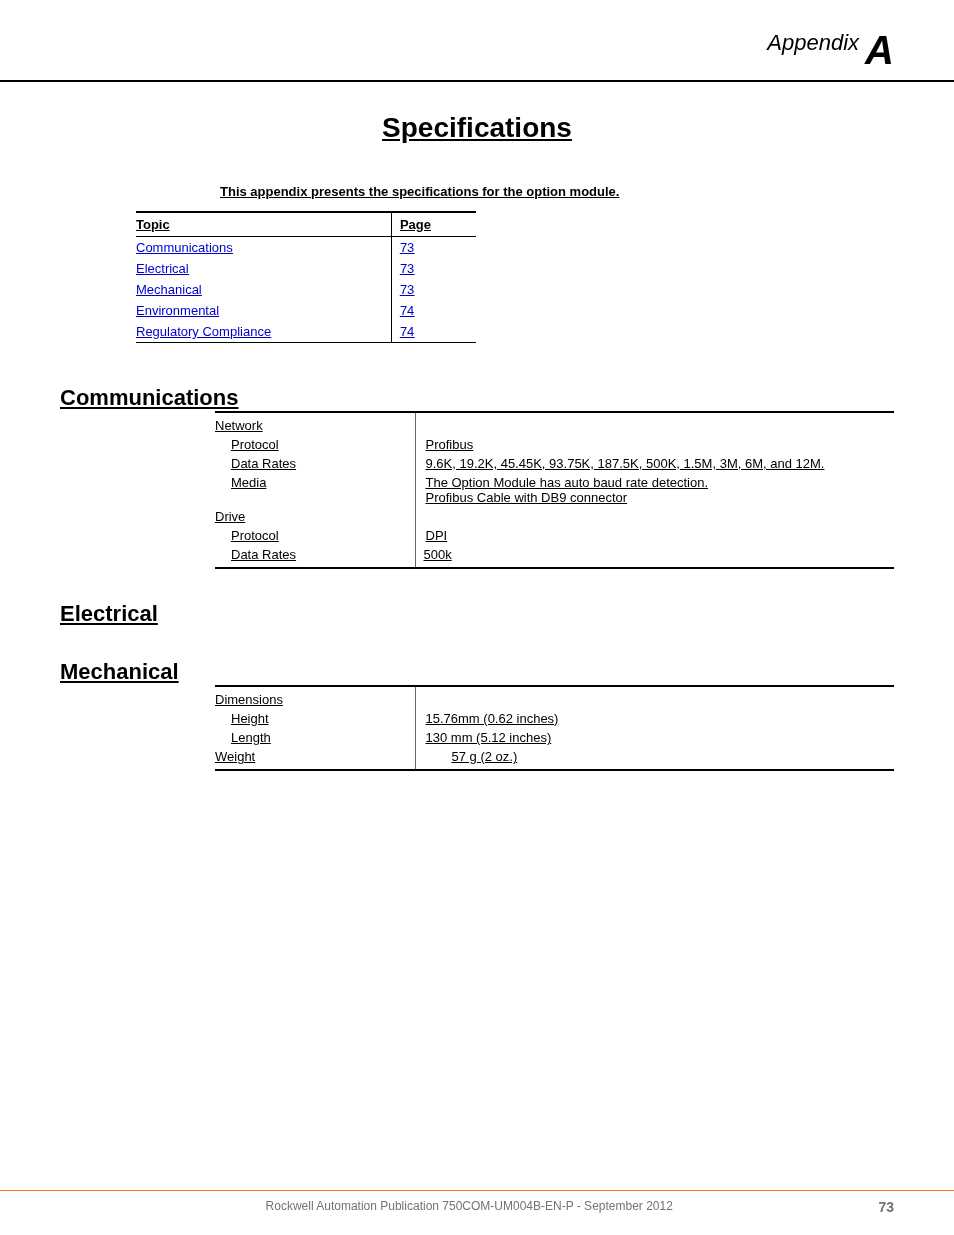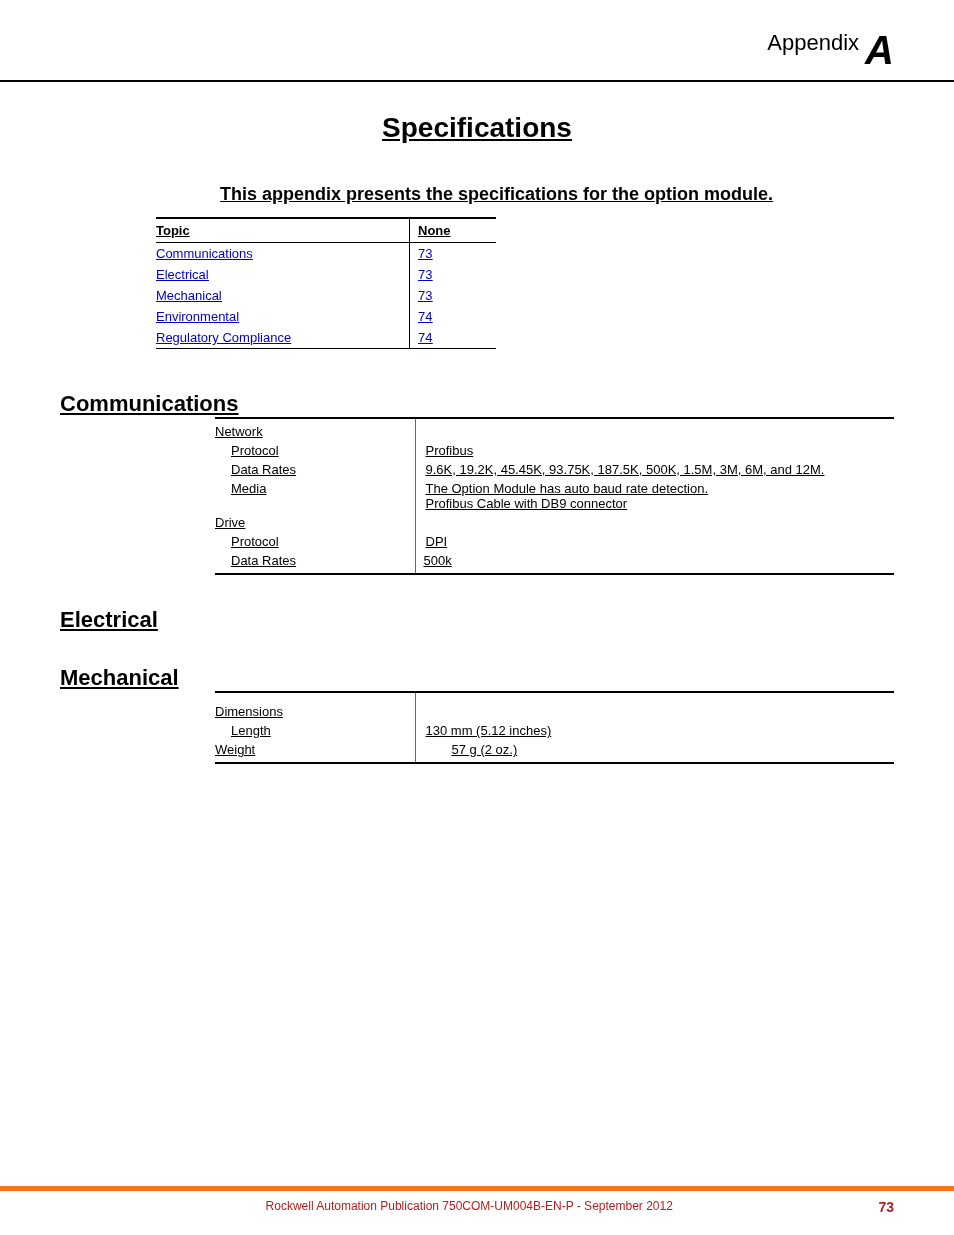--- a/index.html
+++ b/index.html
@@ -28,20 +28,21 @@
     
     .header-area {
       display: flex;
       justify-content: flex-end;
       padding: 30px 60px 10px 60px;
       border-bottom: 2px solid #000;
     }
 
     .appendix-label {
       font-size: 22px;
+      font-style: italic;
       font-weight: normal;
       margin-left: 36px;
     }
 
     .appendix-letter {
       font-size: 40px;
       font-style: italic;
       font-weight: bold;
       margin-left: 6px;
       line-height: 1;
@@ -57,29 +58,29 @@
     .page-title {
       font-size: 28px;
       font-weight: bold;
       text-align: center;
       margin-top: 30px;
       margin-bottom: 40px;
     }
 
     
     .intro-text {
-      font-size: 18px;
+      font-size: 13px;
       font-weight: bold;
       margin-bottom: 12px;
       margin-left: 160px;
     }
 
     
     .toc-table {
-      margin-left: 96px;
+      margin-left: 76px;
       border-collapse: collapse;
       width: 340px;
       margin-bottom: 40px;
     }
 
     .toc-table th {
       font-weight: bold;
       font-size: 13px;
       border-top: 2px solid #000;
       border-bottom: 1px solid #000;
@@ -170,22 +171,22 @@
     
     .footer {
       position: absolute;
       bottom: 20px;
       left: 0;
       right: 0;
       display: flex;
       justify-content: space-between;
       padding: 0 60px;
       font-size: 12px;
-      color: #b91c1c;
-      border-top: 5px solid #f97316;
+      color: #737373;
+      border-top: 1px solid #f97316;
       padding-top: 8px;
     }
 
     .footer-center {
       text-align: center;
       flex: 1;
     }
 
     .footer-right {
       font-weight: bold;
@@ -205,21 +206,21 @@
   <div class="main-content">
 
     <div class="page-title">Specifications</div>
 
     <div class="intro-text">This appendix presents the specifications for the option module.</div>
 
     <table class="toc-table">
       <thead>
         <tr>
           <th>Topic</th>
-          <th class="page-col">None</th>
+          <th class="page-col">Page</th>
         </tr>
       </thead>
       <tbody id="toc-body">
       <tr>
             <td><a class="toc-link" href="#">Communications</a></td>
             <td class="page-col"><a class="toc-link" href="#">73</a></td>
           </tr>
           <tr>
             <td><a class="toc-link" href="#">Electrical</a></td>
             <td class="page-col"><a class="toc-link" href="#">73</a></td>
@@ -280,22 +281,26 @@
     <div class="section">
       <div class="section-heading">Electrical</div>
     </div>
 
     <div class="section">
       <div class="section-heading">Mechanical</div>
       <div class="section-table-area">
         <table class="spec-table">
           <tbody id="mechanical-tbody">
           <tr class="first-row">
-                <td class="label-col" style="border-top: 2px solid rgb(0, 0, 0); padding-top: 11px;">Dimensions</td>
+                <td class="label-col" style="border-top: 2px solid rgb(0, 0, 0); padding-top: 5px;">Dimensions</td>
                 <td class="value-col" style="border-top: 2px solid rgb(0, 0, 0); padding-top: 5px;"></td>
+              </tr>
+              <tr>
+                <td class="label-col indent-1">Height</td>
+                <td class="value-col">15.76mm (0.62 inches)</td>
               </tr>
               <tr>
                 <td class="label-col indent-1">Length</td>
                 <td class="value-col">130 mm (5.12 inches)</td>
               </tr>
               <tr>
                 <td class="label-col" style="border-bottom: 2px solid rgb(0, 0, 0); padding-bottom: 5px;">Weight</td>
                 <td class="value-col" style="border-bottom: 2px solid rgb(0, 0, 0); padding-bottom: 5px; padding-left: 36px;">57 g (2 oz.)</td>
               </tr>
             </tbody>

